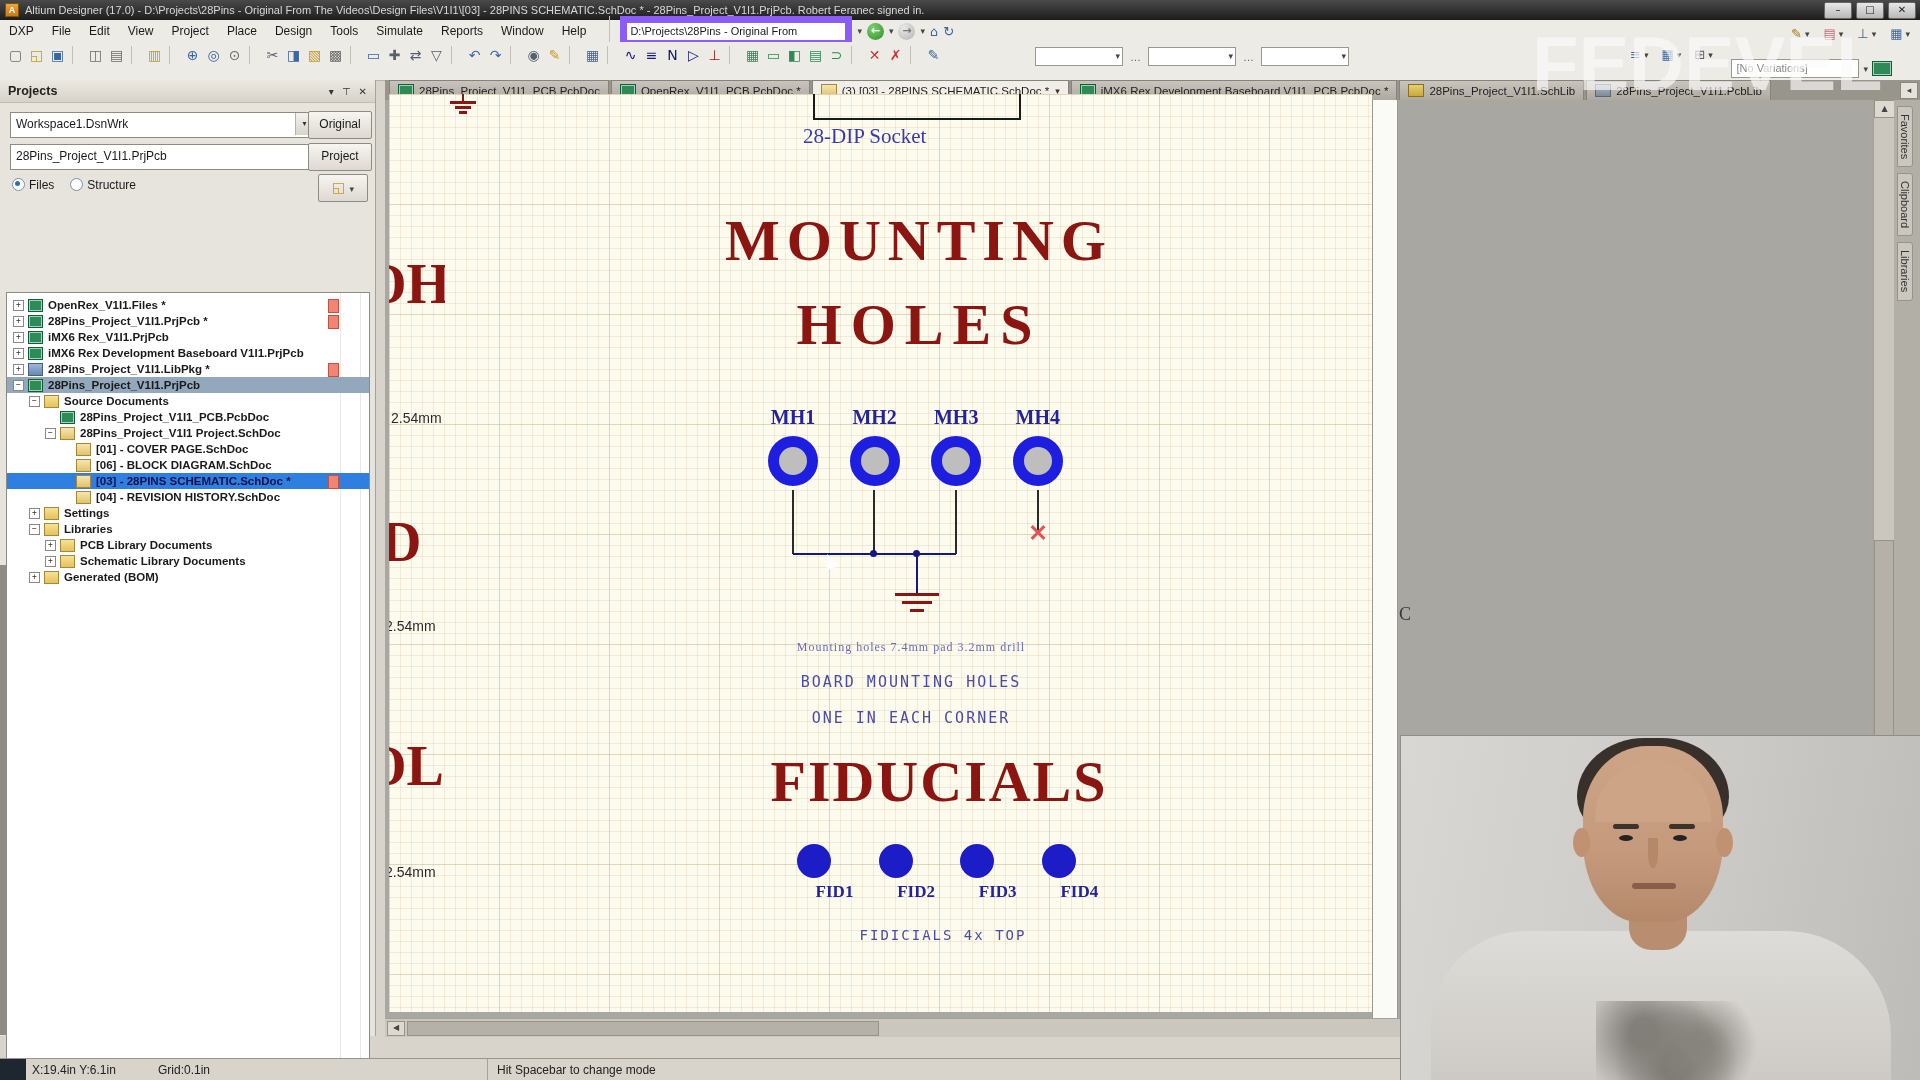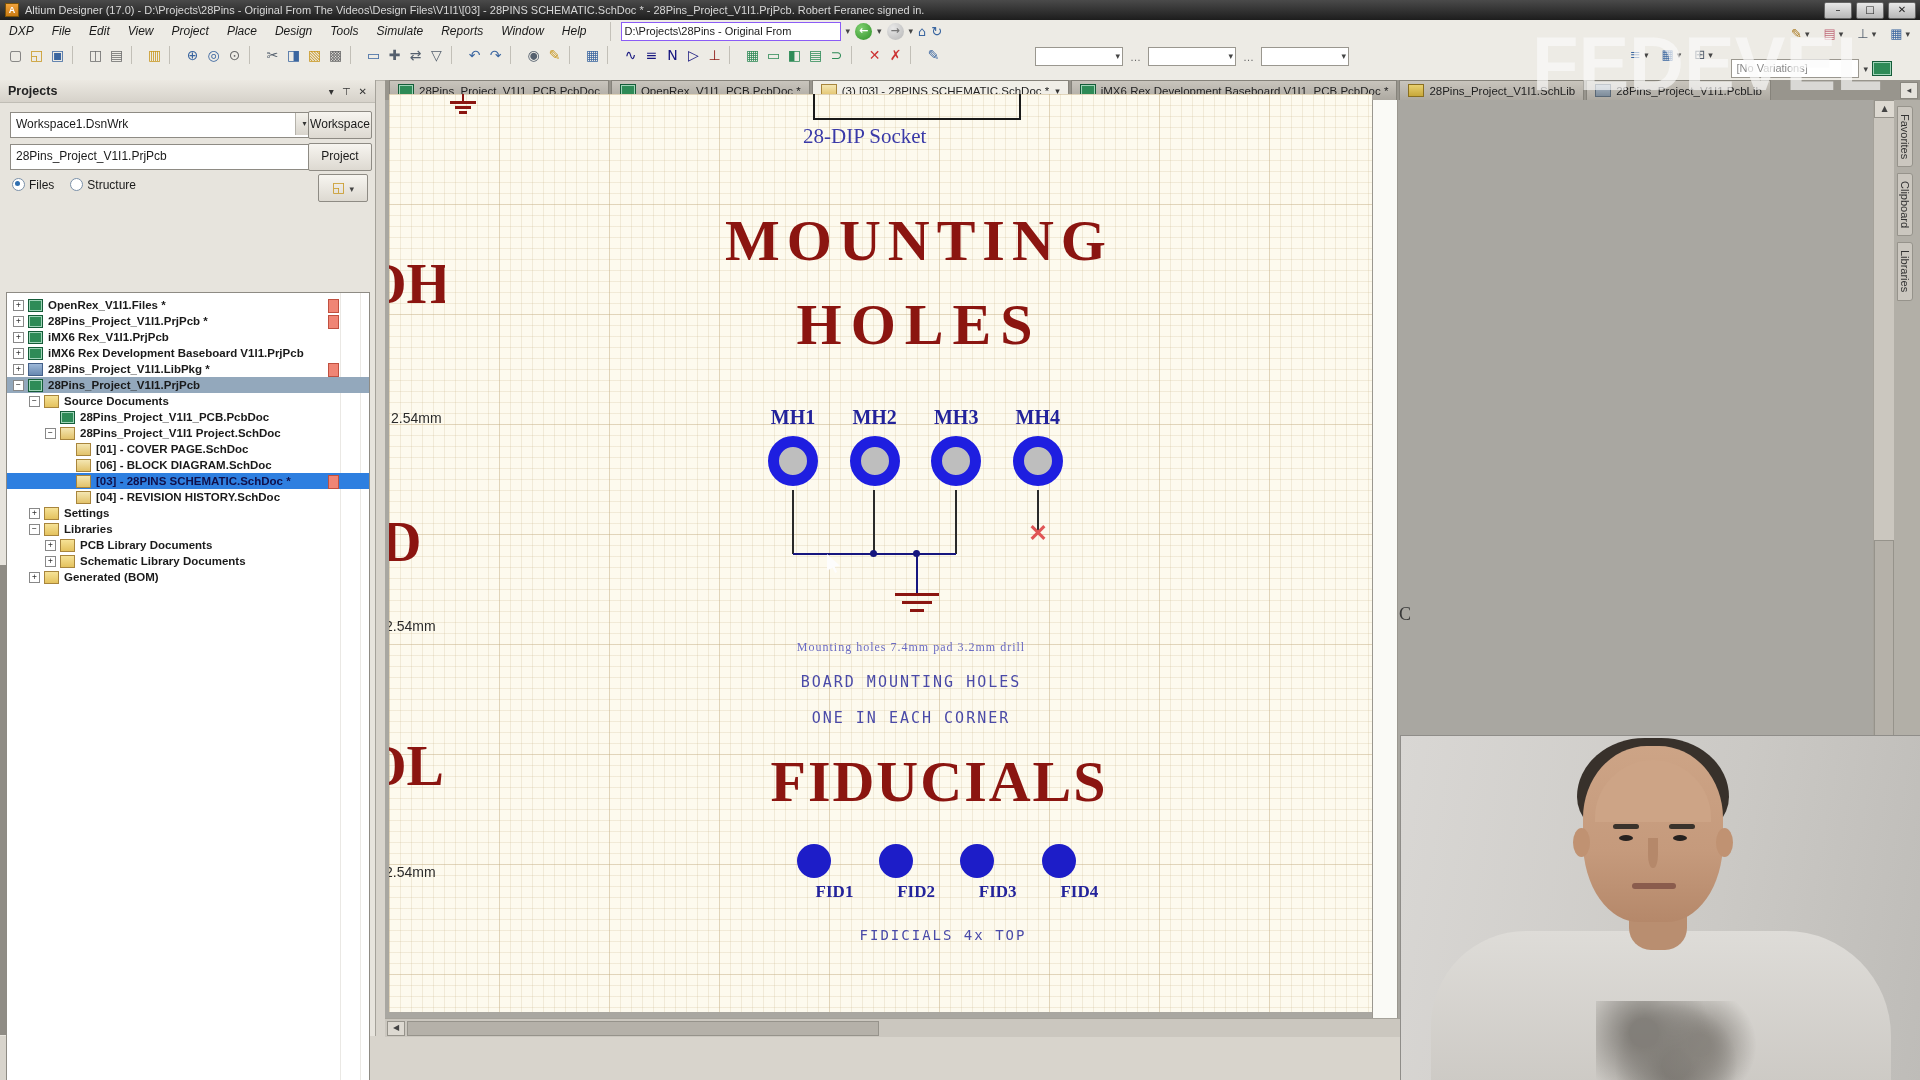--- a/index.html
+++ b/index.html
@@ -14,21 +14,21 @@
   .title-text{font-size:11px;white-space:nowrap;}
   .win-btns{position:absolute;right:4px;top:2px;display:flex;gap:4px;}
   .win-btn{width:26px;height:15px;background:linear-gradient(#e8e8e8,#b8b8b8);border:1px solid #666;
     font:10px/14px "DejaVu Sans",sans-serif;text-align:center;color:#222;border-radius:2px;}
 
   
   .menubar{position:absolute;left:0;top:20px;width:1920px;height:22px;background:#EDEBE5;
     border-bottom:1px solid #C9C6BE;display:flex;align-items:center;}
   .menu-item{padding:3px 9px;font-size:12px;color:#1a1a1a;}
   .path-wrap{display:flex;align-items:center;margin-left:14px;border-left:1px solid #c4c1b9;padding-left:10px;gap:5px;}
-  .path-combo{width:212px;height:17px;background:#fff;border:1px solid #8b5cf6;font-size:11px;
+  .path-combo{width:212px;height:17px;background:#fff;border:7px solid #8b5cf6;font-size:11px;
     line-height:16px;padding:0 3px;white-space:nowrap;overflow:hidden;position:relative;}
   .combo-caret{font-family:"DejaVu Sans",sans-serif;font-size:9px;color:#444;}
   .nav-circle{width:17px;height:17px;border-radius:50%;text-align:center;
     font:bold 11px/16px "DejaVu Sans",sans-serif;color:#fff;}
   .nav-back{background:radial-gradient(circle at 35% 30%,#7ed06f,#2e8f27);}
   .nav-fwd{background:radial-gradient(circle at 35% 30%,#e8e8e8,#b5b5b5);color:#777;}
   .nav-glyph{font-family:"DejaVu Sans",sans-serif;font-size:13px;color:#3b66a0;}
   .menu-right{position:absolute;right:10px;top:6px;display:flex;gap:14px;align-items:center;}
   .mr-wrap{display:flex;align-items:center;gap:3px;}
   .mr-ic{font-family:"DejaVu Sans",sans-serif;font-size:13px;}
@@ -208,21 +208,21 @@
     <span class="app-icon">A</span>
     <span class="title-text">Altium Designer (17.0) - D:\Projects\28Pins - Original From The Videos\Design Files\V1I1\[03] - 28PINS SCHEMATIC.SchDoc * - 28Pins_Project_V1I1.PrjPcb. Robert Feranec signed in.</span>
     <span class="win-btns">
       <span class="win-btn">–</span>
       <span class="win-btn">□</span>
       <span class="win-btn">✕</span>
     </span>
   </div>
 
   <div class="menubar">
-    <span id="menu-items" style="display:flex;font-style:italic;">
+    <span id="menu-items" style="display:flex;">
         <span class="menu-item">DXP</span>
         <span class="menu-item">File</span>
         <span class="menu-item">Edit</span>
         <span class="menu-item">View</span>
         <span class="menu-item">Project</span>
         <span class="menu-item">Place</span>
         <span class="menu-item">Design</span>
         <span class="menu-item">Tools</span>
         <span class="menu-item">Simulate</span>
         <span class="menu-item">Reports</span>
@@ -406,21 +406,21 @@
       <span class="panel-hicons">
         <span>▾</span>
         <span>⊤</span>
         <span>✕</span>
       </span>
     </div>
     <div class="combo" style="top:32px;">
       <span>Workspace1.DsnWrk</span>
       <span class="cbtn">▾</span>
     </div>
-    <div class="side-btn" style="top:31px;">Workspace</div>
+    <div class="side-btn" style="top:31px;">Original</div>
     <div class="combo" style="top:64px;">
       <span>28Pins_Project_V1I1.PrjPcb</span>
     </div>
     <div class="side-btn" style="top:63px;">Project</div>
     <div class="radio-row" style="top:98px;">
       <label><span class="radio on"></span><span>Files</span></label>
       <label><span class="radio"></span><span>Structure</span></label>
     </div>
     <div class="folder-btn" style="top:94px;">◱ <span class="combo-caret">▾</span></div>
     <div class="tree-box" id="tree">
@@ -620,20 +620,27 @@
 
   <div class="right-strip" id="right-tabs">
       <div class="vtab">Favorites</div>
       <div class="vtab">Clipboard</div>
       <div class="vtab">Libraries</div>
     </div>
 
   <div class="hscroll">
     <div class="hs-btn">◀</div>
     <div class="hs-thumb"></div>
+  </div>
+  <div class="statusbar">
+    <div class="status-dark"></div>
+    <span class="st-coords">X:19.4in Y:6.1in</span>
+    <span class="st-grid">Grid:0.1in</span>
+    <span class="st-div"></span>
+    <span class="st-hint">Hit Spacebar to change mode</span>
   </div>
 
   <div class="webcam">
     <div class="wc-torso"></div>
     <div class="wc-print"></div>
     <div class="wc-neck"></div>
     <div class="wc-hair"></div>
     <div class="wc-head"></div>
     <div class="wc-forehead"></div>
     <div class="wc-ear" style="left:172px;"></div>

